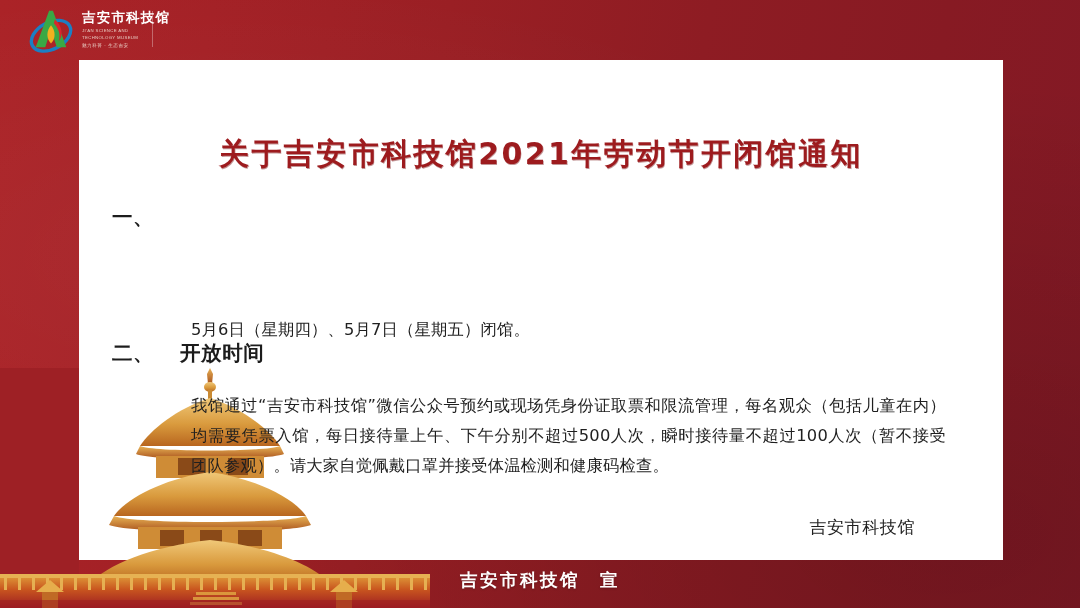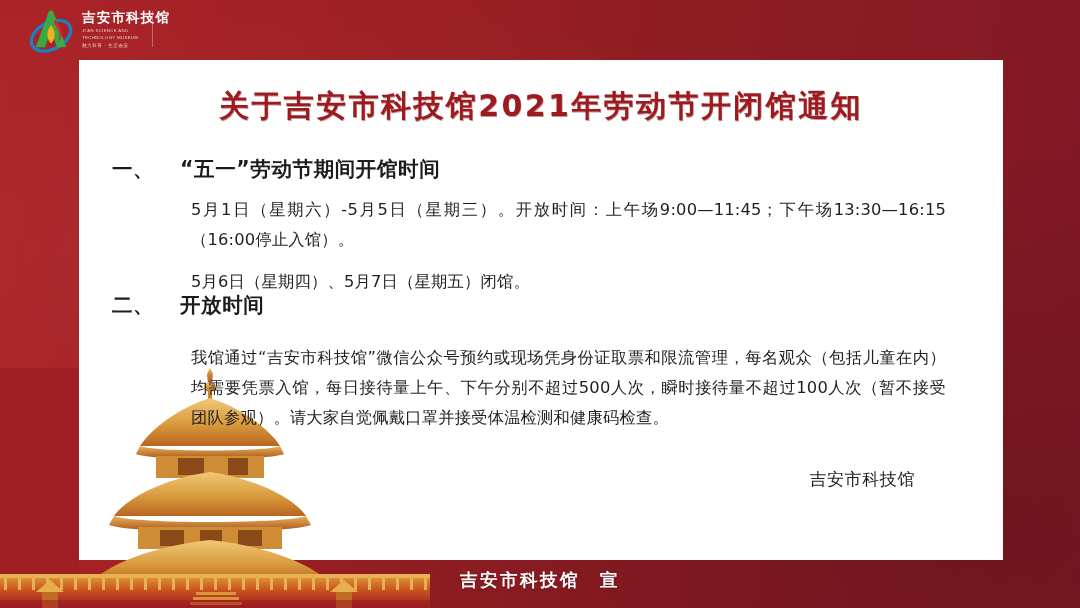--- a/index.html
+++ b/index.html
@@ -37,21 +37,21 @@
     position:absolute;left:79px;top:60px;width:924px;height:500px;
     background:#ffffff;z-index:2;
   }
 
   
   .temple-wrap{position:absolute;left:0;bottom:0;width:430px;height:240px;z-index:4;pointer-events:none;}
   .temple-wrap svg{display:block;width:100%;height:100%;}
 
   
   .content{position:absolute;left:79px;top:60px;width:924px;height:500px;z-index:5;pointer-events:none;}
-  .content > *{pointer-events:auto;}
+  .content > *{pointer-events:auto;margin-top:48px;}
 
   .doc-title{
     position:absolute;left:0;right:0;top:26px;text-align:center;
     color:#9d1b1e;font-size:30px;font-weight:bold;letter-spacing:2.4px;
     font-family:"DejaVu Sans","Liberation Sans",sans-serif;
     text-shadow:0.6px 0.6px 0 rgba(120,20,22,0.45);
   }
 
   .sec-head{
     position:absolute;color:#1c1c1c;font-size:20.5px;font-weight:bold;letter-spacing:0.6px;
@@ -213,23 +213,21 @@
       <rect x="0" y="232" width="430" height="8" fill="#9c1c22" opacity="0.55"></rect>
     </svg>
   </div>
 
   <div class="content">
 
     <div class="doc-title">关于吉安市科技馆2021年劳动节开闭馆通知</div>
 
     <div class="sec-head sec-head-1">
       <span class="num">一、</span>
-      <span>“五一”劳动节期间开馆时间</span>
-    </div>
-    <div class="body-p p-hours">5月1日（星期六）-5月5日（星期三）。开放时间：上午场9:00—11:45；下午场13:30—16:15（16:00停止入馆）。</div>
+    </div>
     <div class="body-p p-closed">5月6日（星期四）、5月7日（星期五）闭馆。</div>
 
     <div class="sec-head sec-head-2">
       <span class="num">二、</span>
       <span>开放时间</span>
     </div>
     <div class="body-p p-tips">我馆通过“吉安市科技馆”微信公众号预约或现场凭身份证取票和限流管理，每名观众（包括儿童在内）均需要凭票入馆，每日接待量上午、下午分别不超过500人次，瞬时接待量不超过100人次（暂不接受团队参观）。请大家自觉佩戴口罩并接受体温检测和健康码检查。</div>
 
     <div class="signature">
       <div>吉安市科技馆</div>

